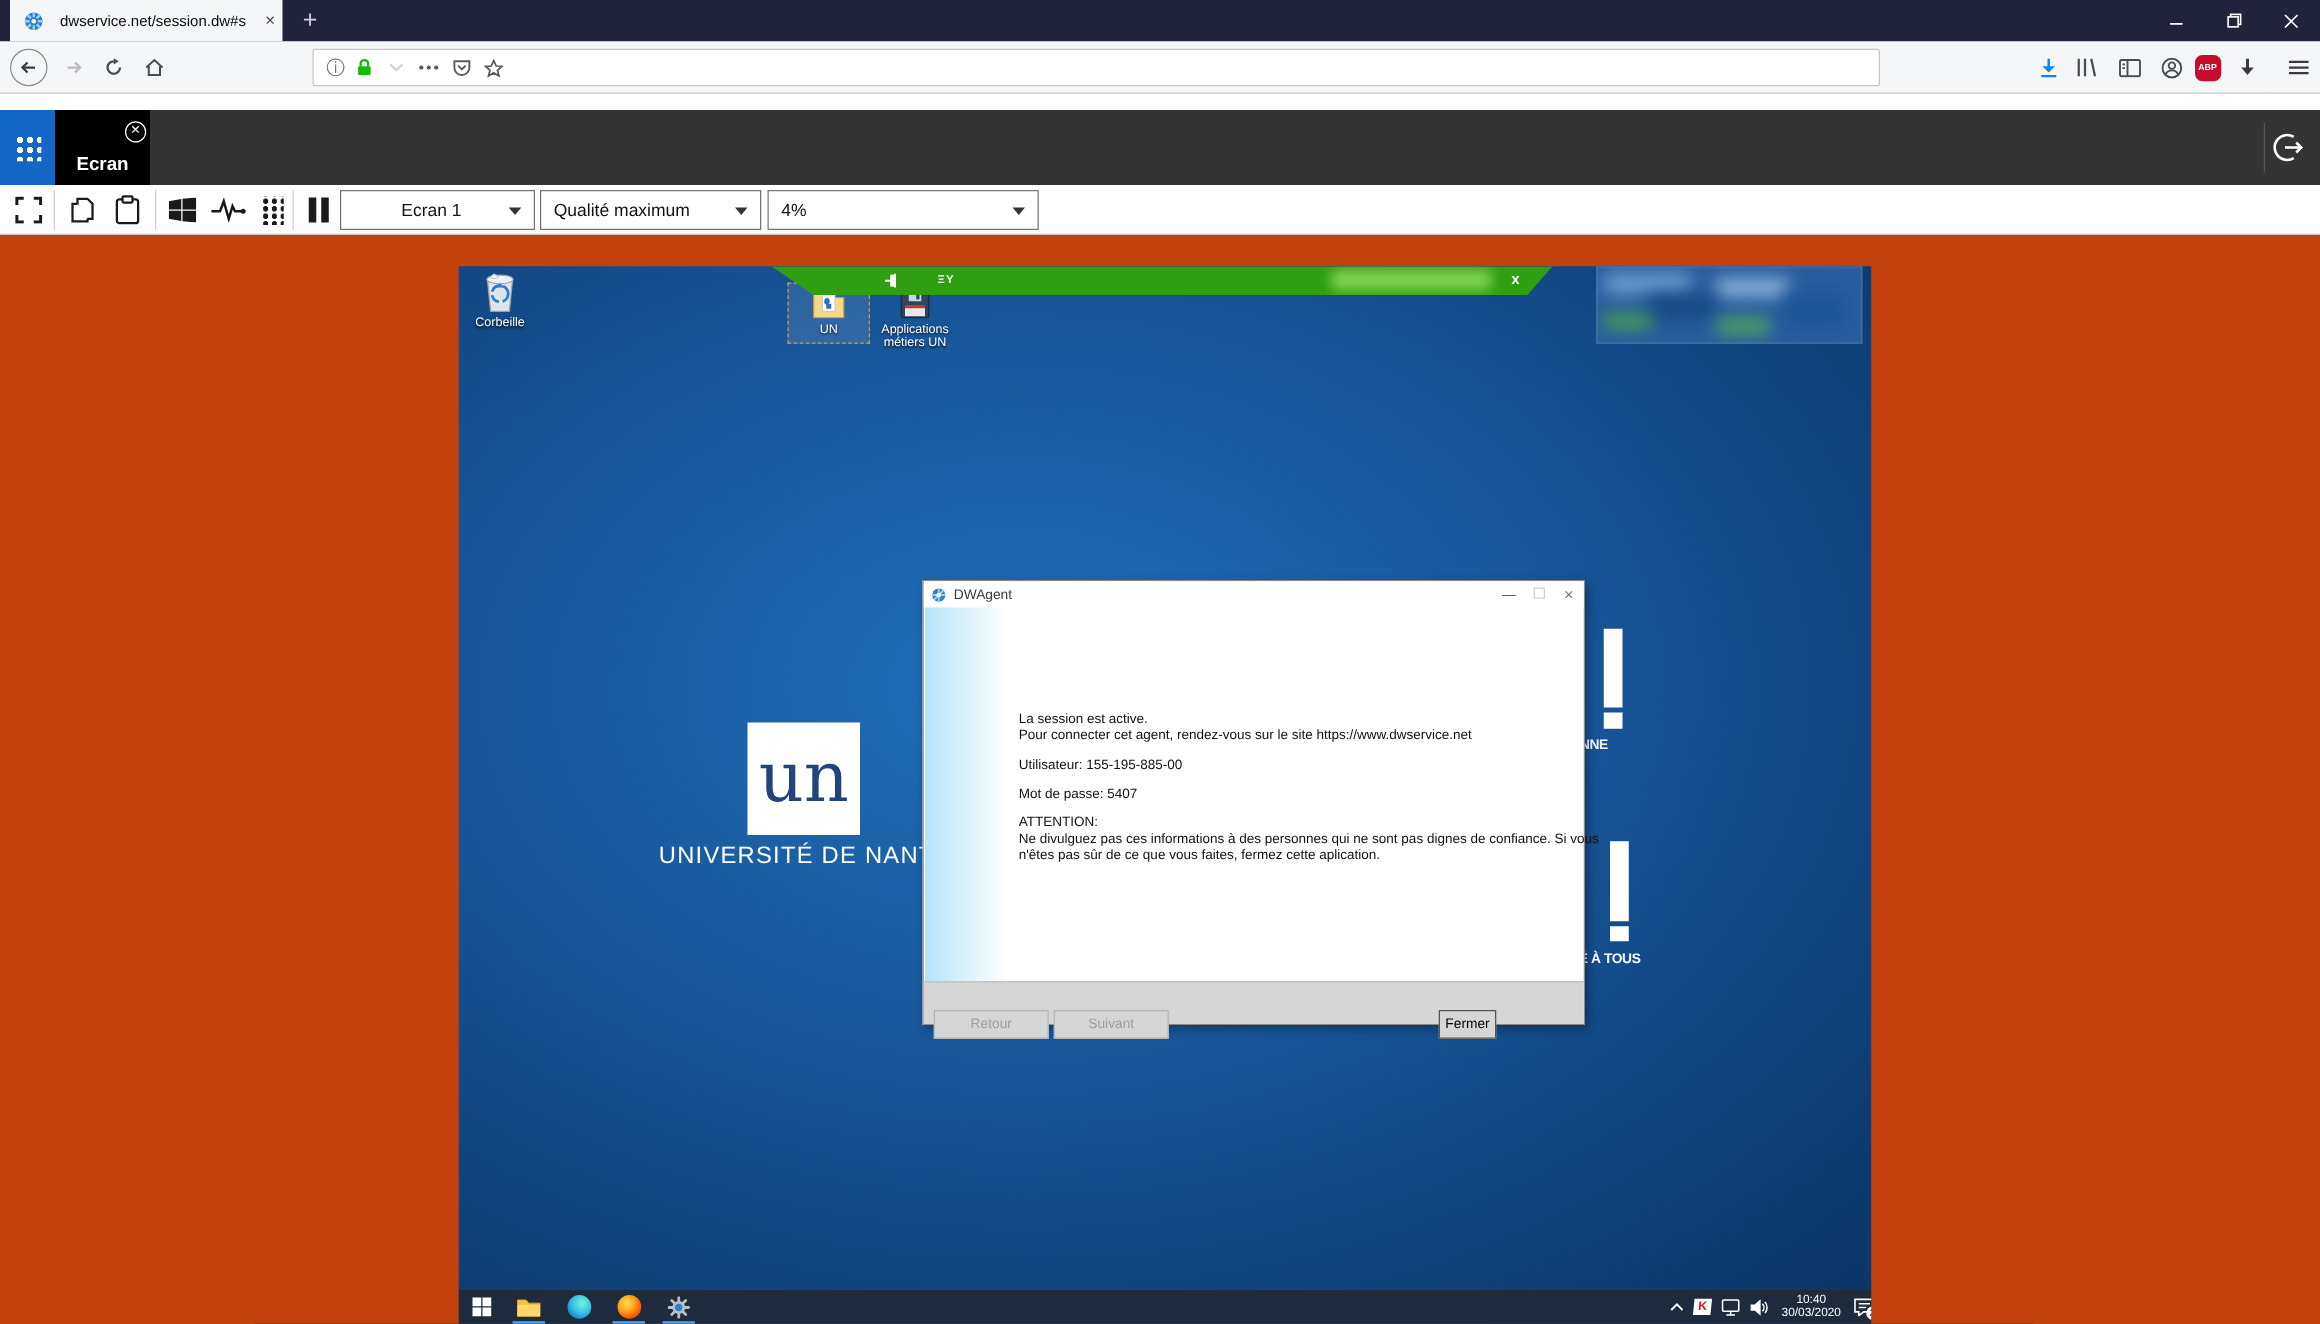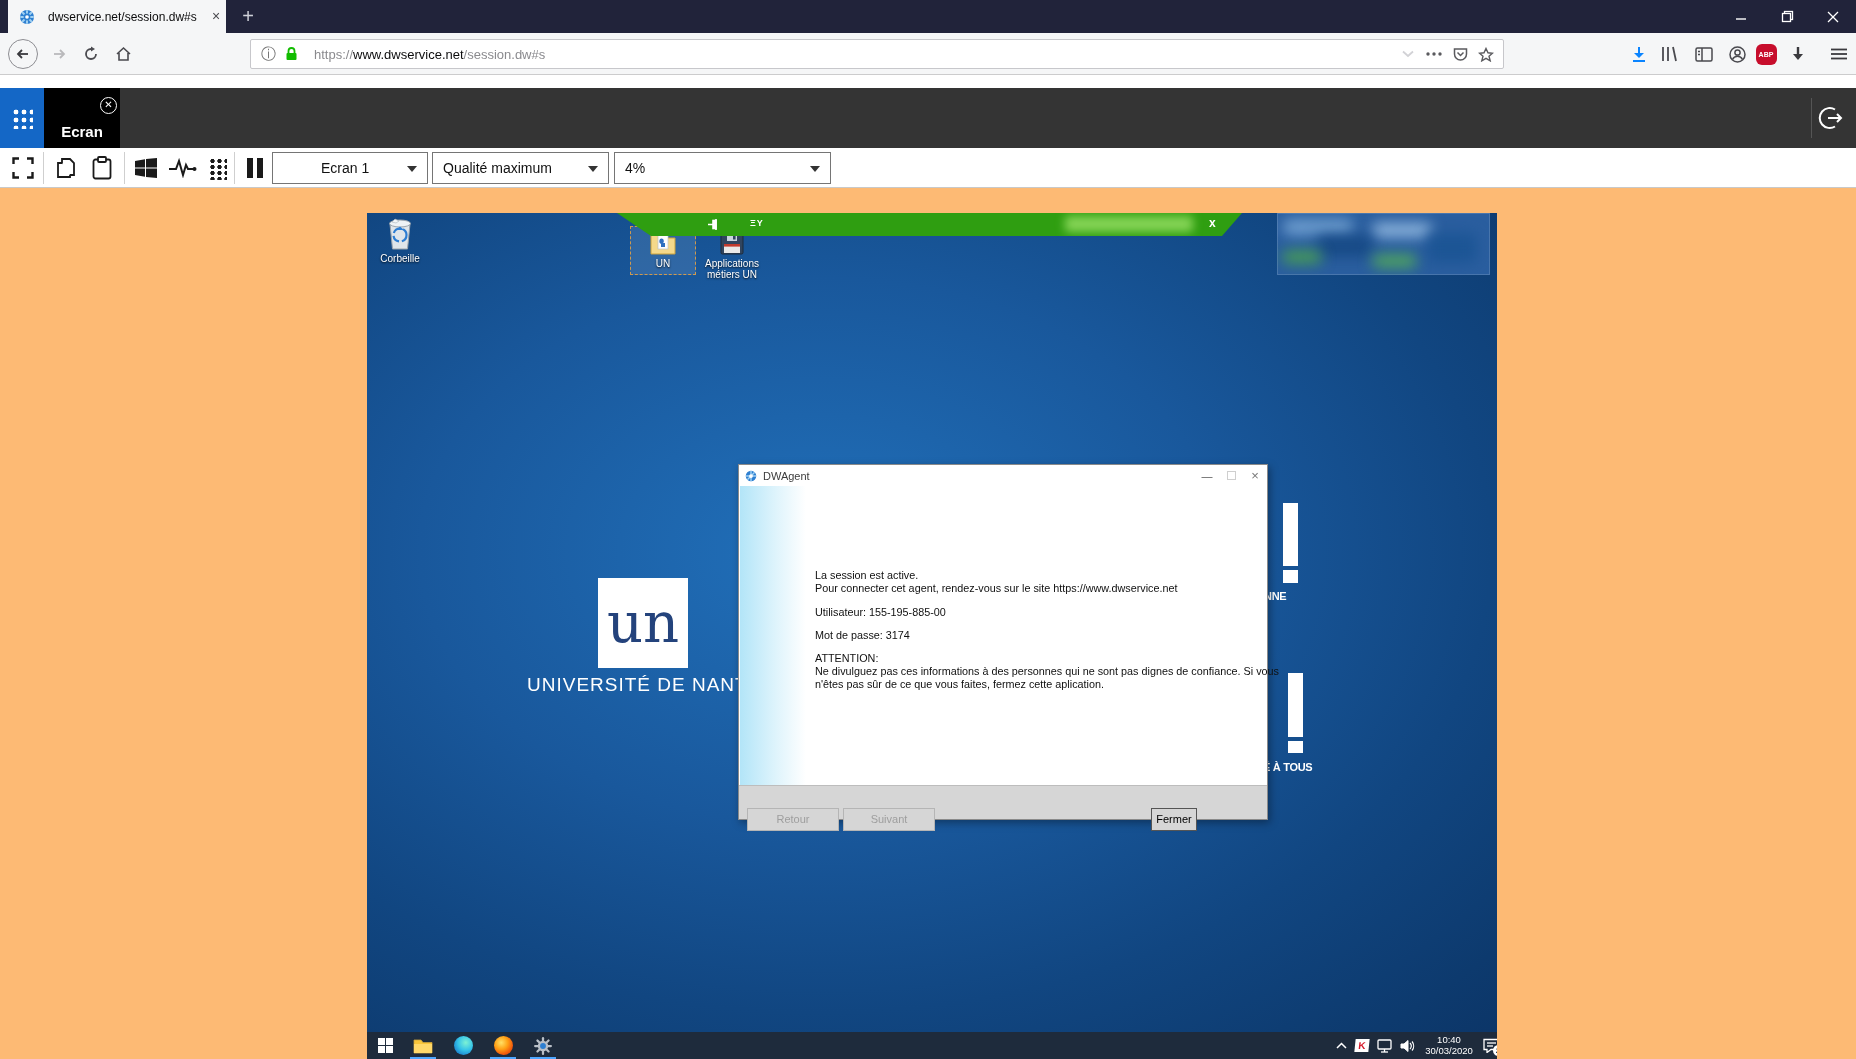--- a/index.html
+++ b/index.html
@@ -46,21 +46,21 @@
   #dwstoolbar { position:absolute; left:0; top:148px; width:1856px; height:40px; background:#fff;
                 border-bottom:1px solid #c9c9c9; }
   .ticon { position:absolute; top:5px; width:30px; height:30px; display:flex; align-items:center; justify-content:center; }
   .tsep { position:absolute; top:4px; width:1px; height:32px; background:#cfcfcf; }
   .dwsel { position:absolute; top:4px; height:32px; border:1px solid #757575; background:#fff;
            font-size:14px; color:#111; display:flex; align-items:center; padding-left:10px; }
   .dwsel .caret { position:absolute; right:10px; top:13px; width:0; height:0;
                   border-left:5px solid transparent; border-right:5px solid transparent; border-top:6px solid #333; }
 
   
-  #viewport { position:absolute; left:0; top:188px; width:1856px; height:871px; background:#fdba74; }
+  #viewport { position:absolute; left:0; top:188px; width:1856px; height:871px; background:#c2410c; }
   #desktop { position:absolute; left:367px; top:25px; width:1130px; height:846px; overflow:hidden;
     background:radial-gradient(ellipse 1050px 720px at 40% 40%, #2170ba 0%, #19589c 38%, #114681 64%, #0d3a6e 85%, #0b3263 100%); }
 
   #banner { position:absolute; left:250px; top:0; width:625px; height:23px; background:#2f9e11; z-index:3;
             clip-path:polygon(0 0, 100% 0, calc(100% - 20px) 100%, 34px 100%); color:#fff; }
   #banner .blur-label { position:absolute; left:448px; top:3px; width:128px; height:16px;
             background:#85d455; filter:blur(5px); border-radius:3px; }
   #banner .bclose { position:absolute; left:592px; top:3px; font-size:12px; font-weight:bold; }
   #banner .glyphs { position:absolute; left:133px; top:5px; font-size:9px; font-weight:bold; letter-spacing:1px; }
 
@@ -176,21 +176,20 @@
   </div>
 
   <div id="urlbar">
     <span class="info">ⓘ</span>
     <span class="uicon" style="margin-left:2px;">
       <svg width="13" height="14">
           <rect x="1.5" y="6" width="10" height="7" rx="1" fill="#12bc00"></rect>
           <path d="M3.5 6 V4 a3 3 0 0 1 6 0 V6" fill="none" stroke="#12bc00" stroke-width="1.8"></path>
         </svg>
     </span>
-    <span class="urltext"><span>https://</span><b>www.dwservice.net</b><span>/session.dw#s</span></span>
     <span class="uicon">
       <svg width="12" height="8" fill="none" stroke="#d2d2d6" stroke-width="1.8">
           <polyline points="1,1.5 6,6 11,1.5"></polyline>
         </svg>
     </span>
     <span class="uicon">
       <svg width="16" height="4">
           <circle cx="2" cy="2" r="1.7" fill="#5a5a5e"></circle>
           <circle cx="8" cy="2" r="1.7" fill="#5a5a5e"></circle>
           <circle cx="14" cy="2" r="1.7" fill="#5a5a5e"></circle>
@@ -434,21 +433,21 @@
         <span class="t">DWAgent</span>
         <span class="c" style="color:#555;">—</span>
         <span class="c"><span style="display:inline-block;width:9px;height:9px;border:1px solid #cfcfcf;"></span></span>
         <span class="c" style="color:#777; font-size:13px;">×</span>
       </div>
       <div id="dlg-grad"></div>
 
       <div class="dtext" style="top:104px;">La session est active.</div>
       <div class="dtext" style="top:117px;text-align:center;">Pour connecter cet agent, rendez-vous sur le site https://www.dwservice.net</div>
       <div class="dtext" style="top:141px;">Utilisateur: 155-195-885-00</div>
-      <div class="dtext" style="top:164px;">Mot de passe: 3174</div>
+      <div class="dtext" style="top:164px;">Mot de passe: 5407</div>
       <div class="dtext" style="top:187px;">ATTENTION:</div>
       <div class="dtext" style="top:200px;">Ne divulguez pas ces informations à des personnes qui ne sont pas dignes de confiance. Si vous</div>
       <div class="dtext" style="top:213px;">n'êtes pas sûr de ce que vous faites, fermez cette aplication.</div>
 
       <div id="dlg-footer">
         <div class="dbtn dis" style="left:8px; width:92px;">Retour</div>
         <div class="dbtn dis" style="left:104px; width:92px;">Suivant</div>
         <div class="dbtn en" style="left:412px; width:46px;">Fermer</div>
       </div>
     </div>

